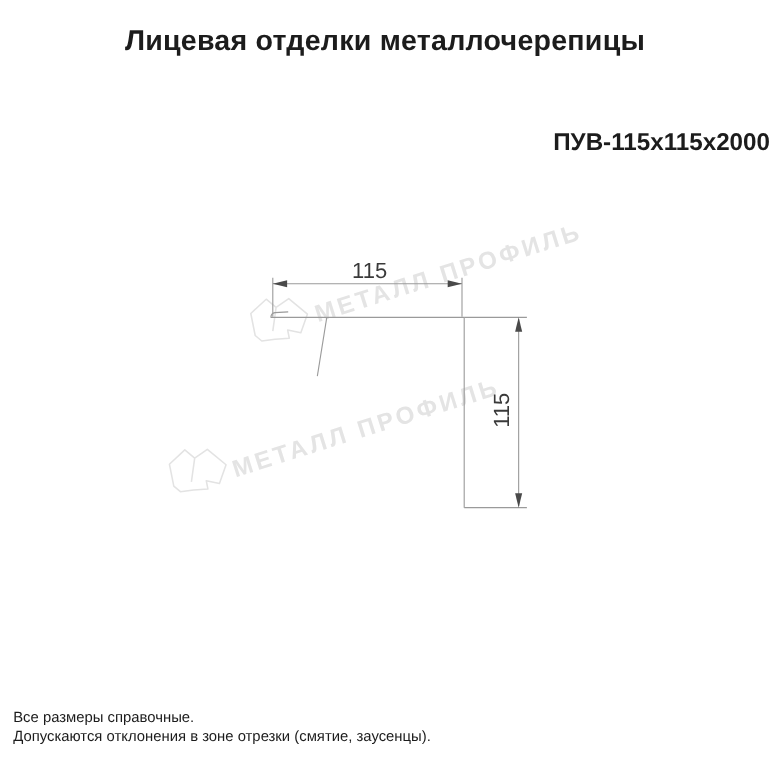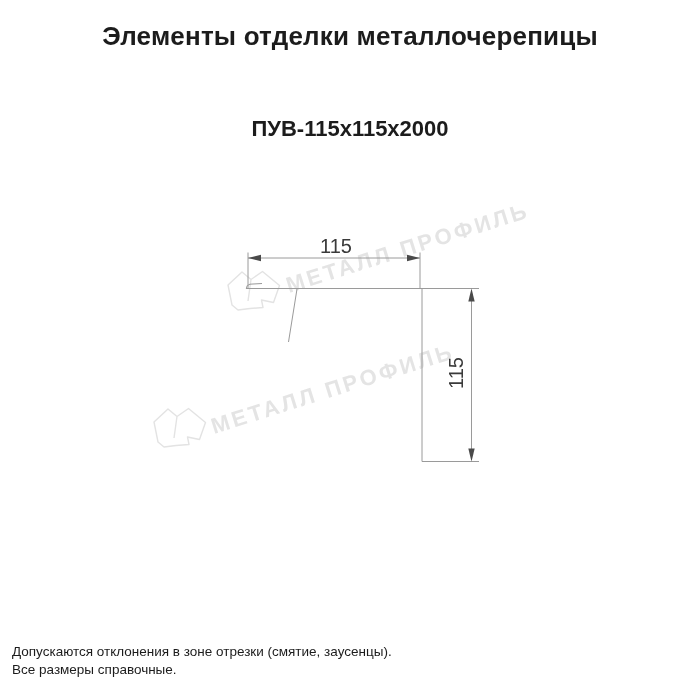--- a/index.html
+++ b/index.html
@@ -6,21 +6,21 @@
   .page{
     position:relative;width:700px;height:700px;background:#ffffff;
     font-family:"Liberation Sans","DejaVu Sans",sans-serif;overflow:hidden;
   }
   .title,.subtitle,.model{
     position:absolute;left:0;width:700px;text-align:center;
     margin:0;color:#1c1c1c;font-weight:bold;white-space:nowrap;
   }
   .title{top:21px;font-size:26px;letter-spacing:0.2px;}
   .subtitle{top:86px;font-size:22px;}
-  .model{top:116px;font-size:22px;}
+  .model{top:116px;font-size:22px;text-align:right;}
   .drawing{position:absolute;left:0;top:0;width:700px;height:700px;}
   .face-label{
     position:absolute;left:185px;top:340px;width:105px;text-align:right;
     font-size:16px;line-height:15.5px;color:#222222;
   }
   .face-label span{display:block;}
   .footer{
     position:absolute;left:12px;top:643px;font-size:13.5px;line-height:18px;
     color:#1c1c1c;
   }
@@ -34,21 +34,21 @@
   }
   .geo{stroke:#9a9a9a;stroke-width:1;fill:none;}
   .arrow{fill:#4a4a4a;stroke:none;}
   .logo{stroke:#e3e3e3;stroke-width:1.4;fill:#ffffff;stroke-linejoin:round;}
 </style>
 </head>
 <body>
 
 <div class="page">
 
-  <h1 class="title">Элементы отделки металлочерепицы</h1>
+  <h1 class="title">Лицевая отделки металлочерепицы</h1>
   <h3 class="model">ПУВ-115х115х2000</h3>
 
   <svg class="drawing" viewBox="0 0 700 700" xmlns="http://www.w3.org/2000/svg">
 
     <defs>
       <path id="wm-logo" d="M15,2 L1,15 L5,35 L11,40 L23,38.5 L36,37.5 L34.5,30 L46.5,32.5 L52.5,15.5 L35.5,1.5 L24,9.5 Z M24,9.5 L21,31"></path>
     </defs>
 
     <g>
       <use href="#wm-logo" class="logo" transform="translate(227,270)"></use>
@@ -85,17 +85,17 @@
       <path class="arrow" d="M471.5,288.5 l-3.2,13 h6.4 Z"></path>
       <path class="arrow" d="M471.5,461.5 l-3.2,-13 h6.4 Z"></path>
       <text class="dim-text" x="0" y="0" text-anchor="middle" transform="translate(463,373) rotate(-90)">115</text>
     </g>
 
     <line class="geo" x1="297" y1="289" x2="288.5" y2="342"></line>
   </svg>
 
 
   <div class="footer">
+    <div>Все размеры справочные.</div>
     <div>Допускаются отклонения в зоне отрезки (смятие, заусенцы).</div>
-    <div>Все размеры справочные.</div>
   </div>
 
 </div>
 
 </body></html>

